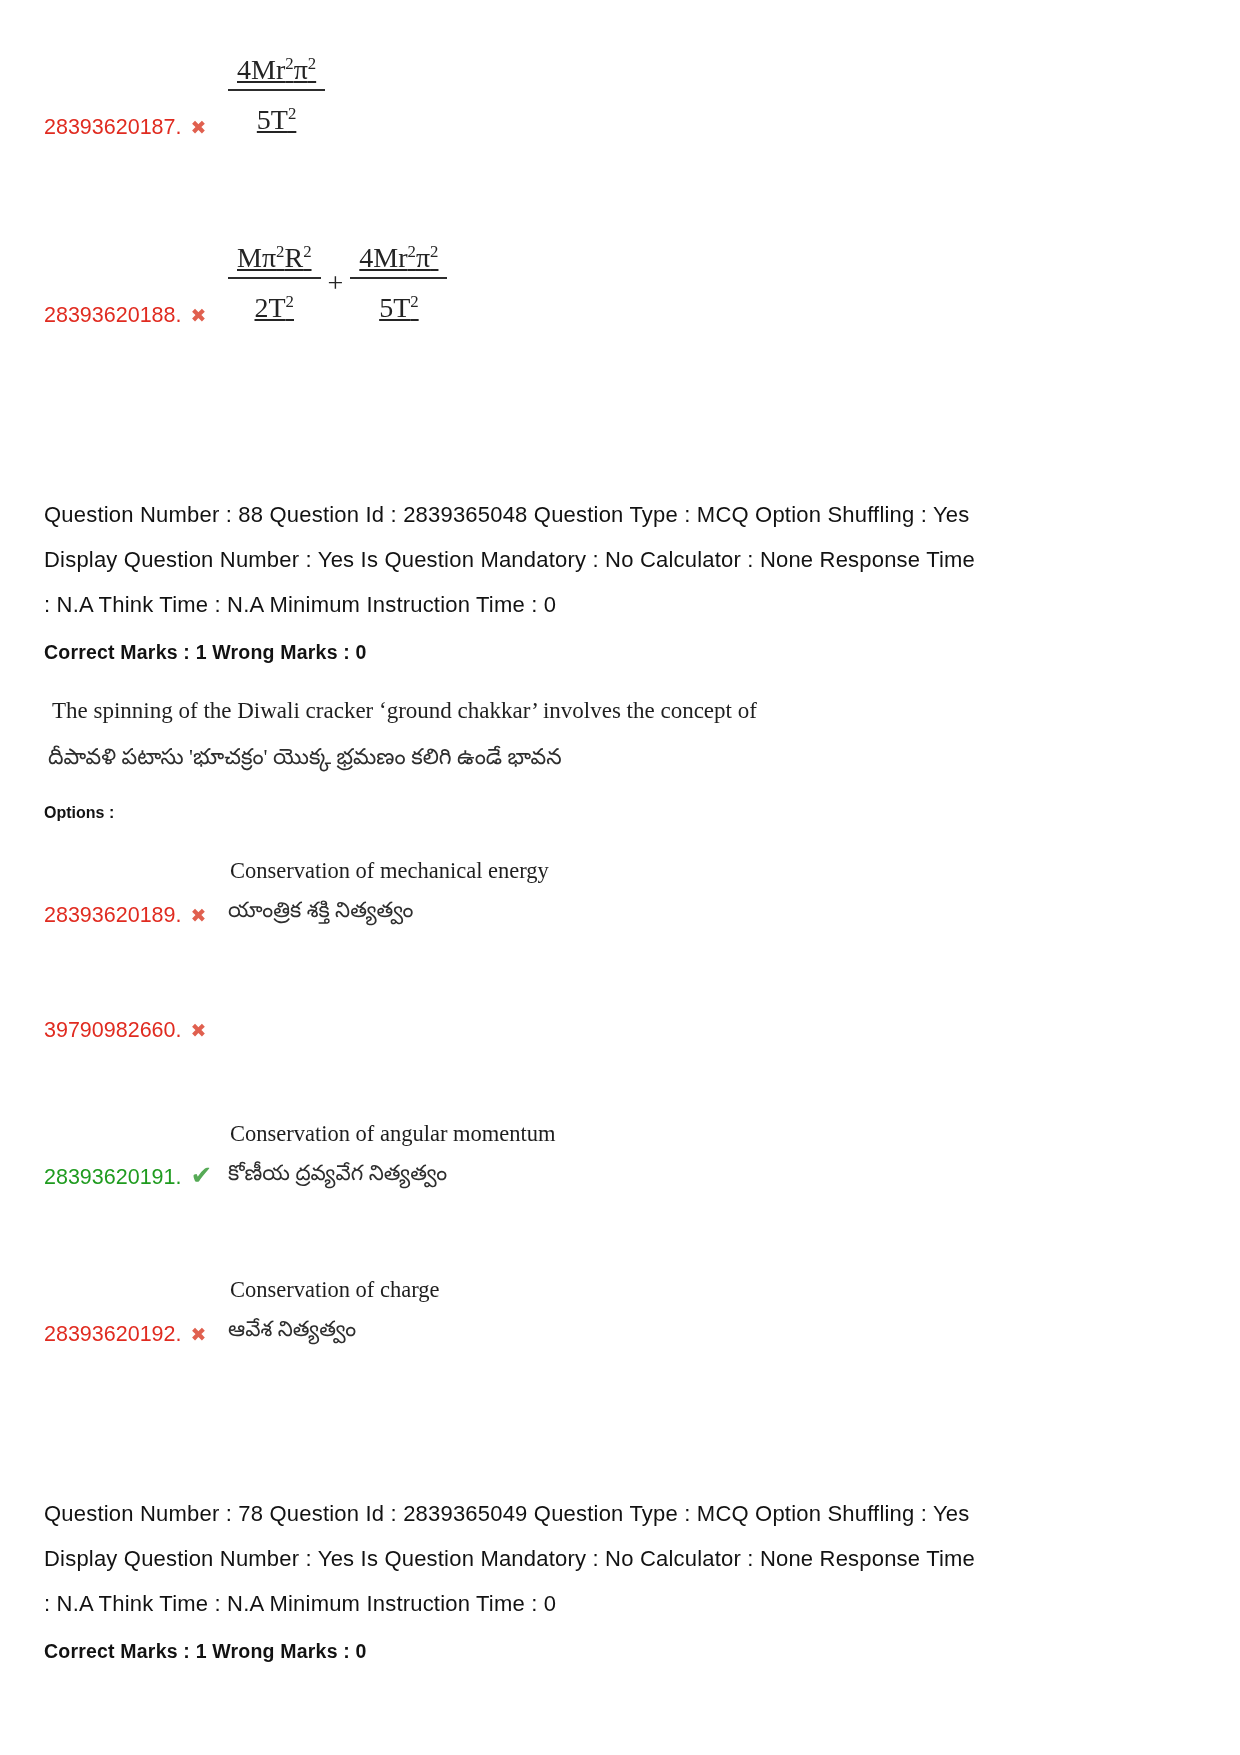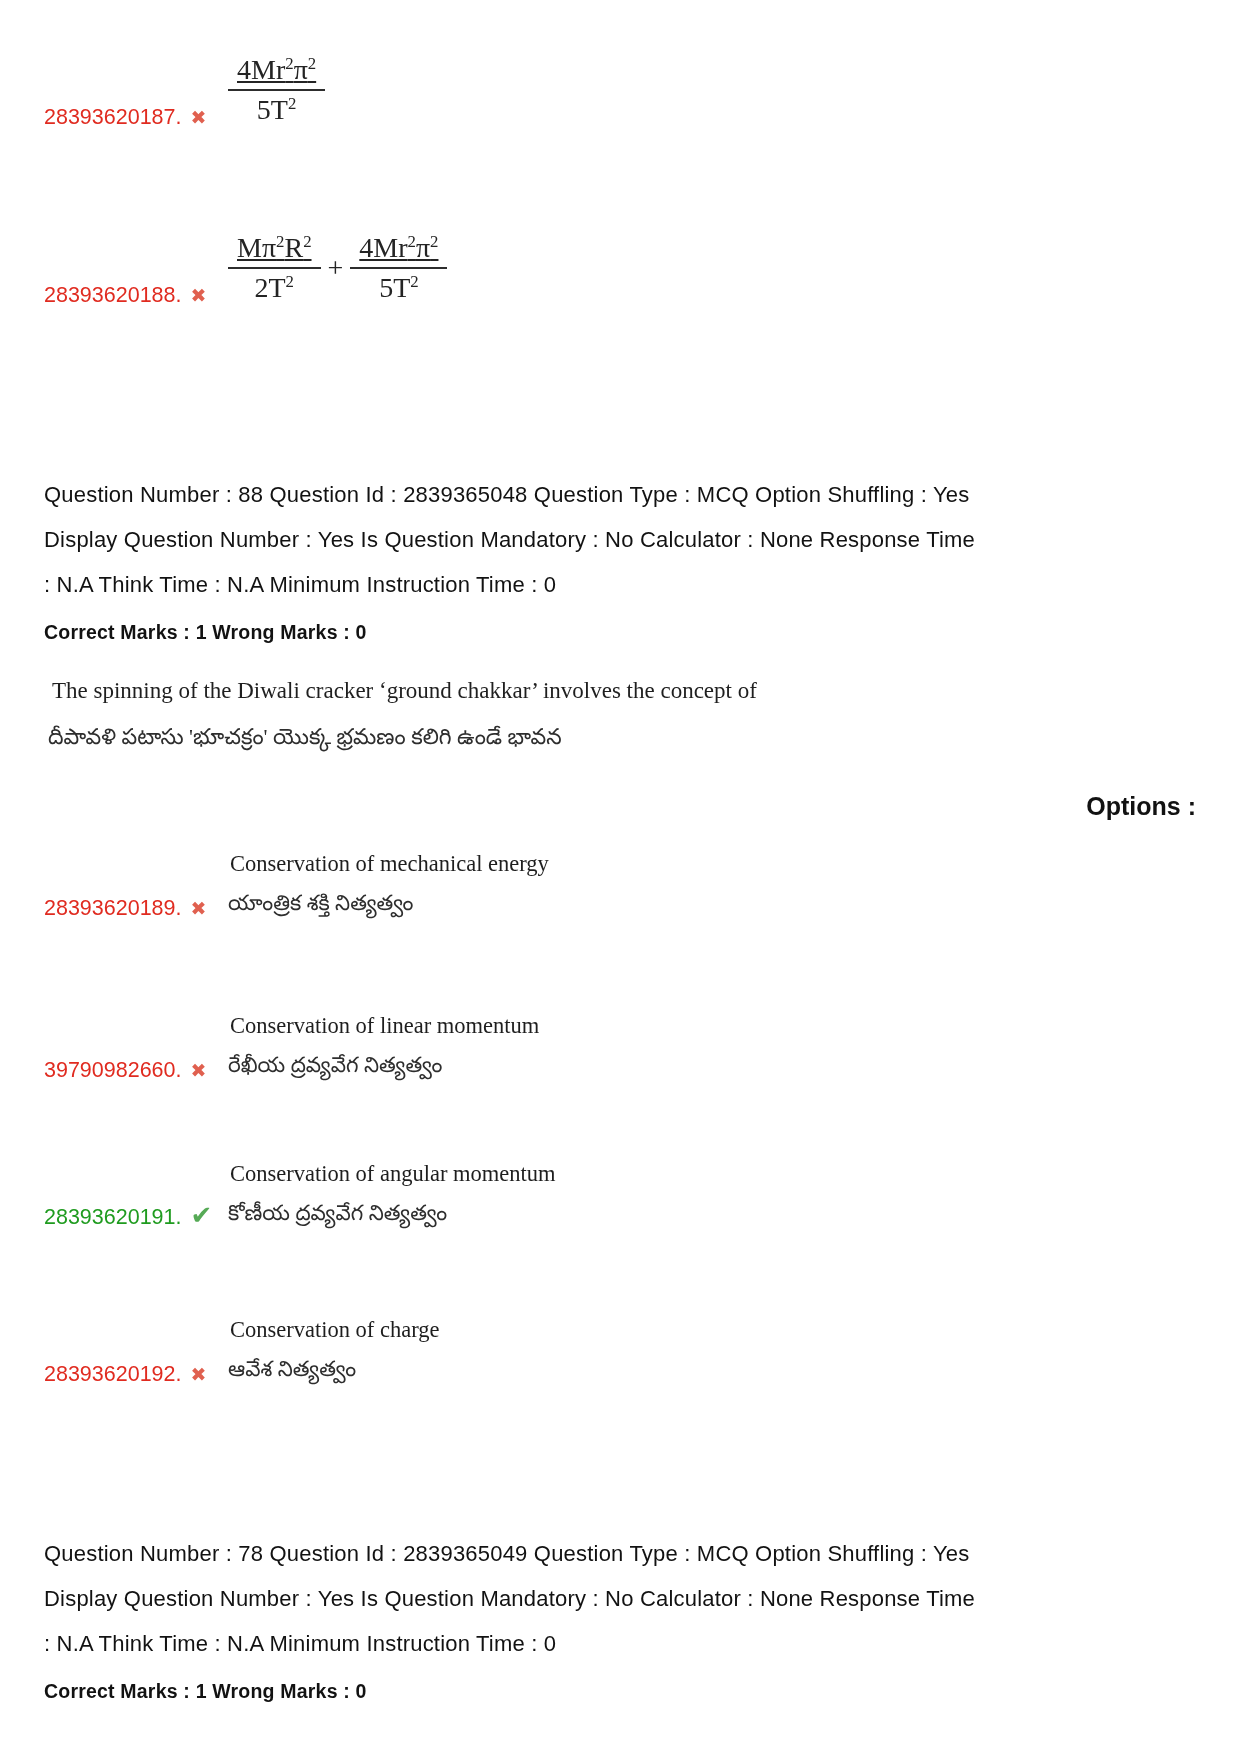--- a/index.html
+++ b/index.html
@@ -42,21 +42,21 @@
   .formula {
     font-family: "Liberation Serif", serif;
     font-size: 28px;
     color: var(--formula-text, #242424);
     display: flex;
     align-items: center;
     margin-bottom: 2px;
   }
   .frac { display: inline-flex; flex-direction: column; text-align: center; }
   .frac .num { line-height: 36px; border-bottom: 2px solid #2d2d2d; padding: 0 9px 1px 9px; text-decoration: underline; }
-  .frac .den { line-height: 36px; padding-top: 1px; }
+  .frac .den { line-height: 36px; padding-top: 11px; text-decoration: underline; }
   .formula sup { font-size: 0.60em; vertical-align: super; line-height: 0; }
   .op-plus { padding: 0 7px; line-height: 36px; }
 
   
   .meta-block { font-weight: 400; font-size: 22px; line-height: 45px;
                 color: var(--meta-text, #121212); letter-spacing: 0.2px; }
   .meta-line { white-space: nowrap; }
   .marks-line { font-weight: 700; font-size: 19.5px; line-height: 42px;
                 color: var(--meta-text, #121212); letter-spacing: 0.2px; margin-top: 4px; }
 
@@ -64,22 +64,22 @@
   .q-text-en {
     font-family: "Liberation Serif", serif;
     font-size: 23px; line-height: 32px; color: #1f1f1f;
     margin-top: 22px; padding-left: 8px;
   }
   .q-text-te {
     font-family: "Liberation Serif", serif;
     font-size: 22px; line-height: 36px; color: #2e2e2e;
     margin-top: 12px; padding-left: 4px;
   }
-  .options-label { font-weight: 700; font-size: 25px; line-height: 30px;
-                   color: var(--meta-text, #121212); margin-top: 36px; text-align: right; }
+  .options-label { font-weight: 700; font-size: 16px; line-height: 30px;
+                   color: var(--meta-text, #121212); margin-top: 23px; }
 
   .opt-body { font-family: "Liberation Serif", serif; }
   .opt-en { font-size: 22.5px; line-height: 30px; color: #1e1e1e; padding-left: 2px; }
   .opt-te { font-size: 21.5px; line-height: 36px; color: #2e2e2e; margin-top: 6px; }
 
   
   .row-f1   { margin-top: 0; }
   .row-f2   { margin-top: 100px; }
   .meta-88  { margin-top: 164px; }
   .opt-a    { margin-top: 28px; }
@@ -152,24 +152,20 @@
         <div class="opt-en">Conservation of mechanical energy</div>
         <div class="opt-te">యాంత్రిక శక్తి నిత్యత్వం</div>
       </div>
     </div>
 
     <div class="option-row opt-b">
       <div class="opt-id">
         <span class="id-wrong">39790982660.</span>
         <span class="mark-icon icon-wrong">✖</span>
       </div>
-      <div class="opt-body">
-        <div class="opt-en">Conservation of linear momentum</div>
-        <div class="opt-te">రేఖీయ ద్రవ్యవేగ నిత్యత్వం</div>
-      </div>
     </div>
 
     <div class="option-row opt-c">
       <div class="opt-id">
         <span class="id-correct">28393620191.</span>
         <span class="mark-icon icon-correct">✔</span>
       </div>
       <div class="opt-body">
         <div class="opt-en">Conservation of angular momentum</div>
         <div class="opt-te">కోణీయ ద్రవ్యవేగ నిత్యత్వం</div>

